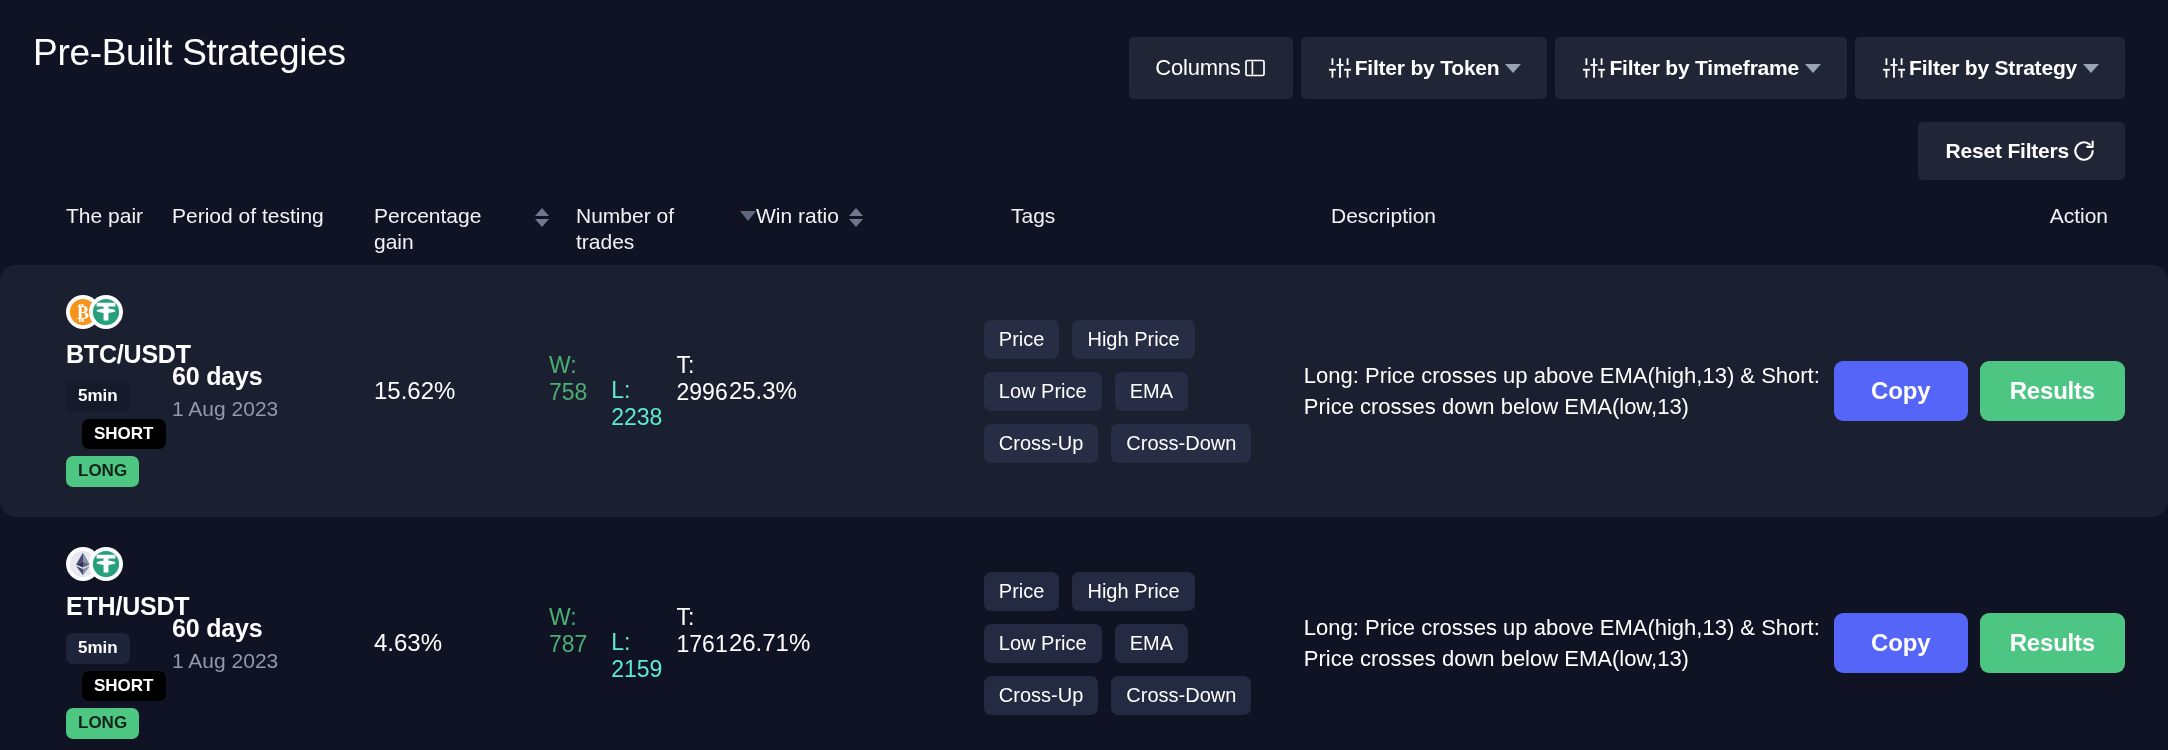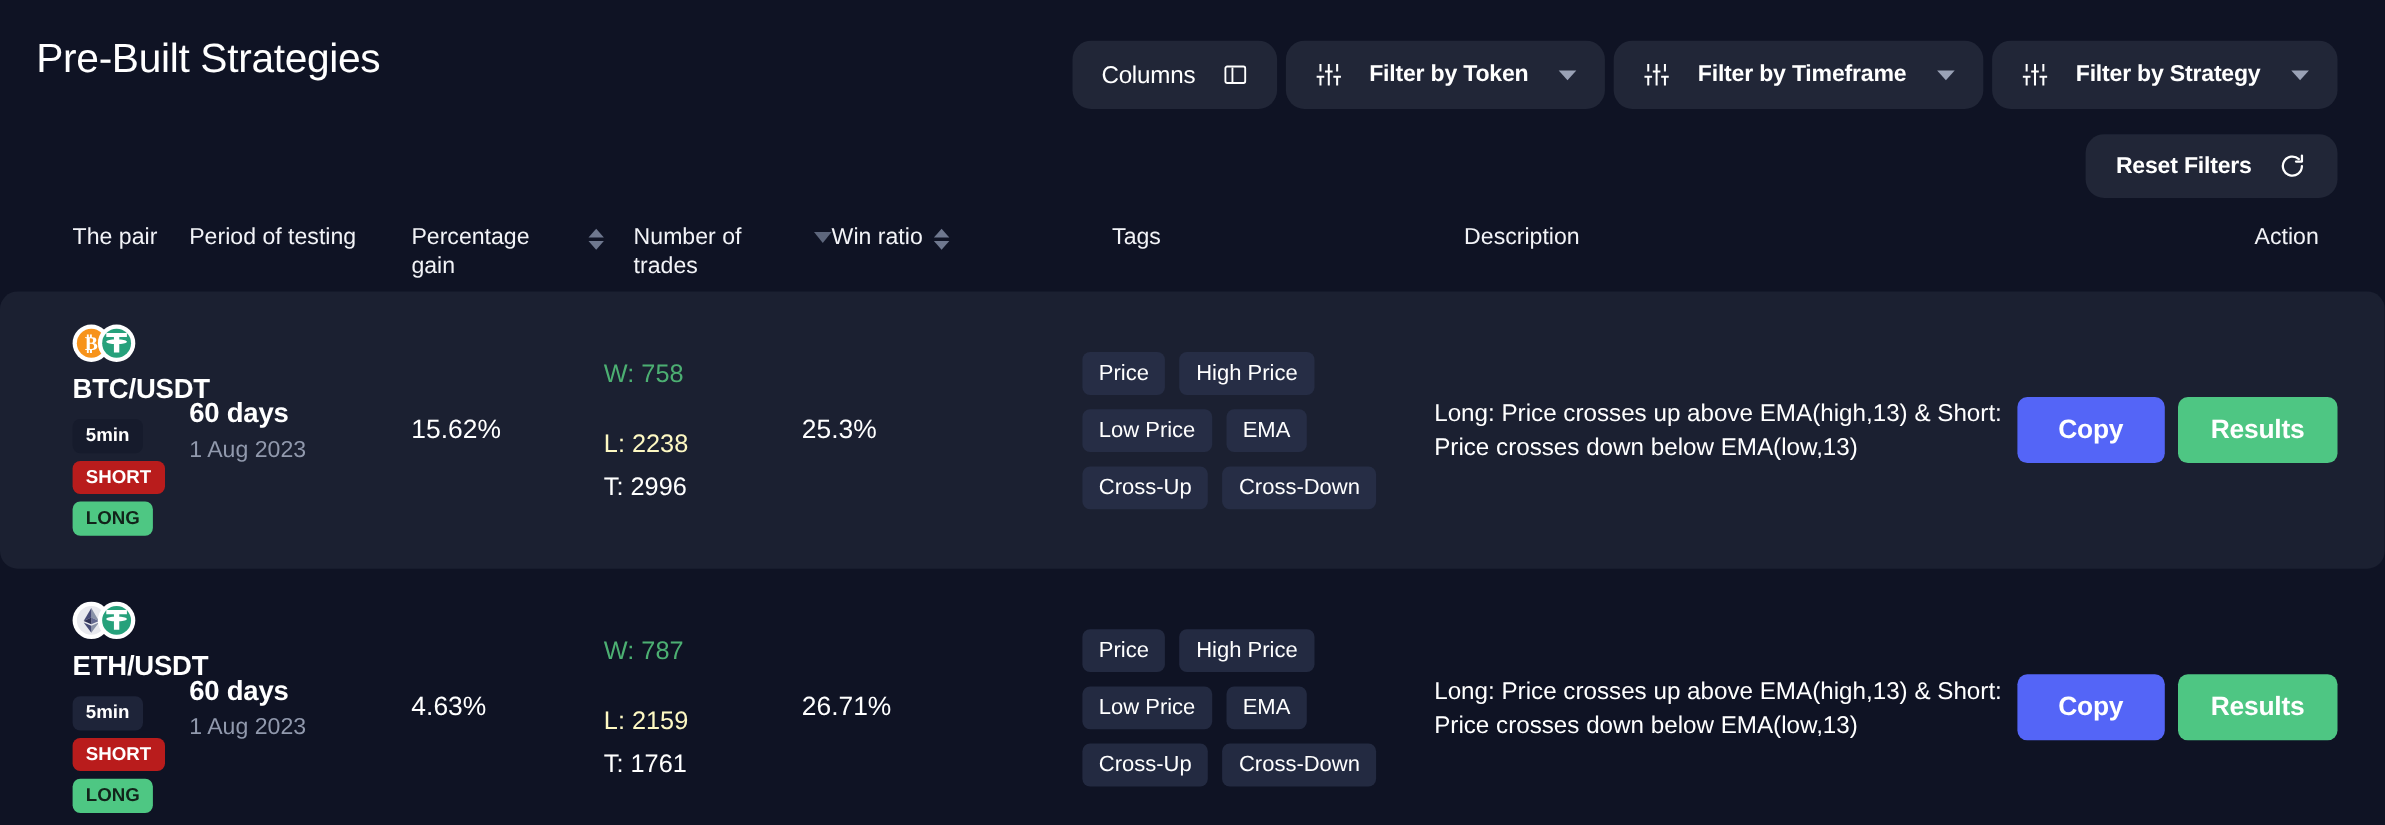--- a/index.html
+++ b/index.html
@@ -47,25 +47,25 @@
     position: absolute;
     right: 43px;
     top: 122px;
     display: flex;
     align-items: center;
   }
 
   .tbtn {
     background: #212637;
     border: none;
-    border-radius: 17px;
+    border-radius: 5px;
     height: 62px;
     display: flex;
     align-items: center;
-    gap: 24px;
+    gap: 2px;
     padding: 0 26px;
     cursor: pointer;
     color: #ffffff;
     font-family: "Liberation Sans", sans-serif;
   }
 
   .tbtn-label {
     font-size: 21px;
     font-weight: 700;
     letter-spacing: -0.2px;
@@ -213,35 +213,35 @@
   .badge {
     border-radius: 7px;
     font-size: 17px;
     font-weight: 700;
     padding: 6px 12px;
     line-height: 1.1;
     white-space: nowrap;
   }
   .badge.tf { background: #1e2439; color: #ffffff; }
   .row.alt .badge.tf { background: #161b2c; }
-  .badge.short { background: #b91c1c; color: #ffffff; }
+  .badge.short { background: #000000; color: #ffffff; margin-left: 16px; }
   .badge.long { background: #4ec783; color: #12231a; }
 
   
   .period-main { font-size: 25px; font-weight: 700; color: #ffffff; letter-spacing: -0.2px; }
   .period-sub { font-size: 21px; color: #9199ad; margin-top: 6px; }
 
   .gain-val { font-size: 24px; color: #ffffff; }
   .winratio-val { font-size: 24px; color: #ffffff; }
 
   
-  .trades { display: flex; flex-direction: column; gap: 12px; }
+  .trades { display: flex; flex-direction: row; gap: 12px; }
   .trade-line { font-size: 23px; }
   .t-w { color: #4caf72; }
-  .t-l { color: #fef9c3; margin-top: 25px; }
+  .t-l { color: #5eead4; margin-top: 25px; }
   .t-t { color: #ffffff; }
 
   
   .tags { display: flex; flex-wrap: wrap; gap: 13px; max-width: 290px; }
   .tag {
     background: #232a41;
     border-radius: 7px;
     padding: 8px 15px;
     font-size: 20px;
     color: #ffffff;

